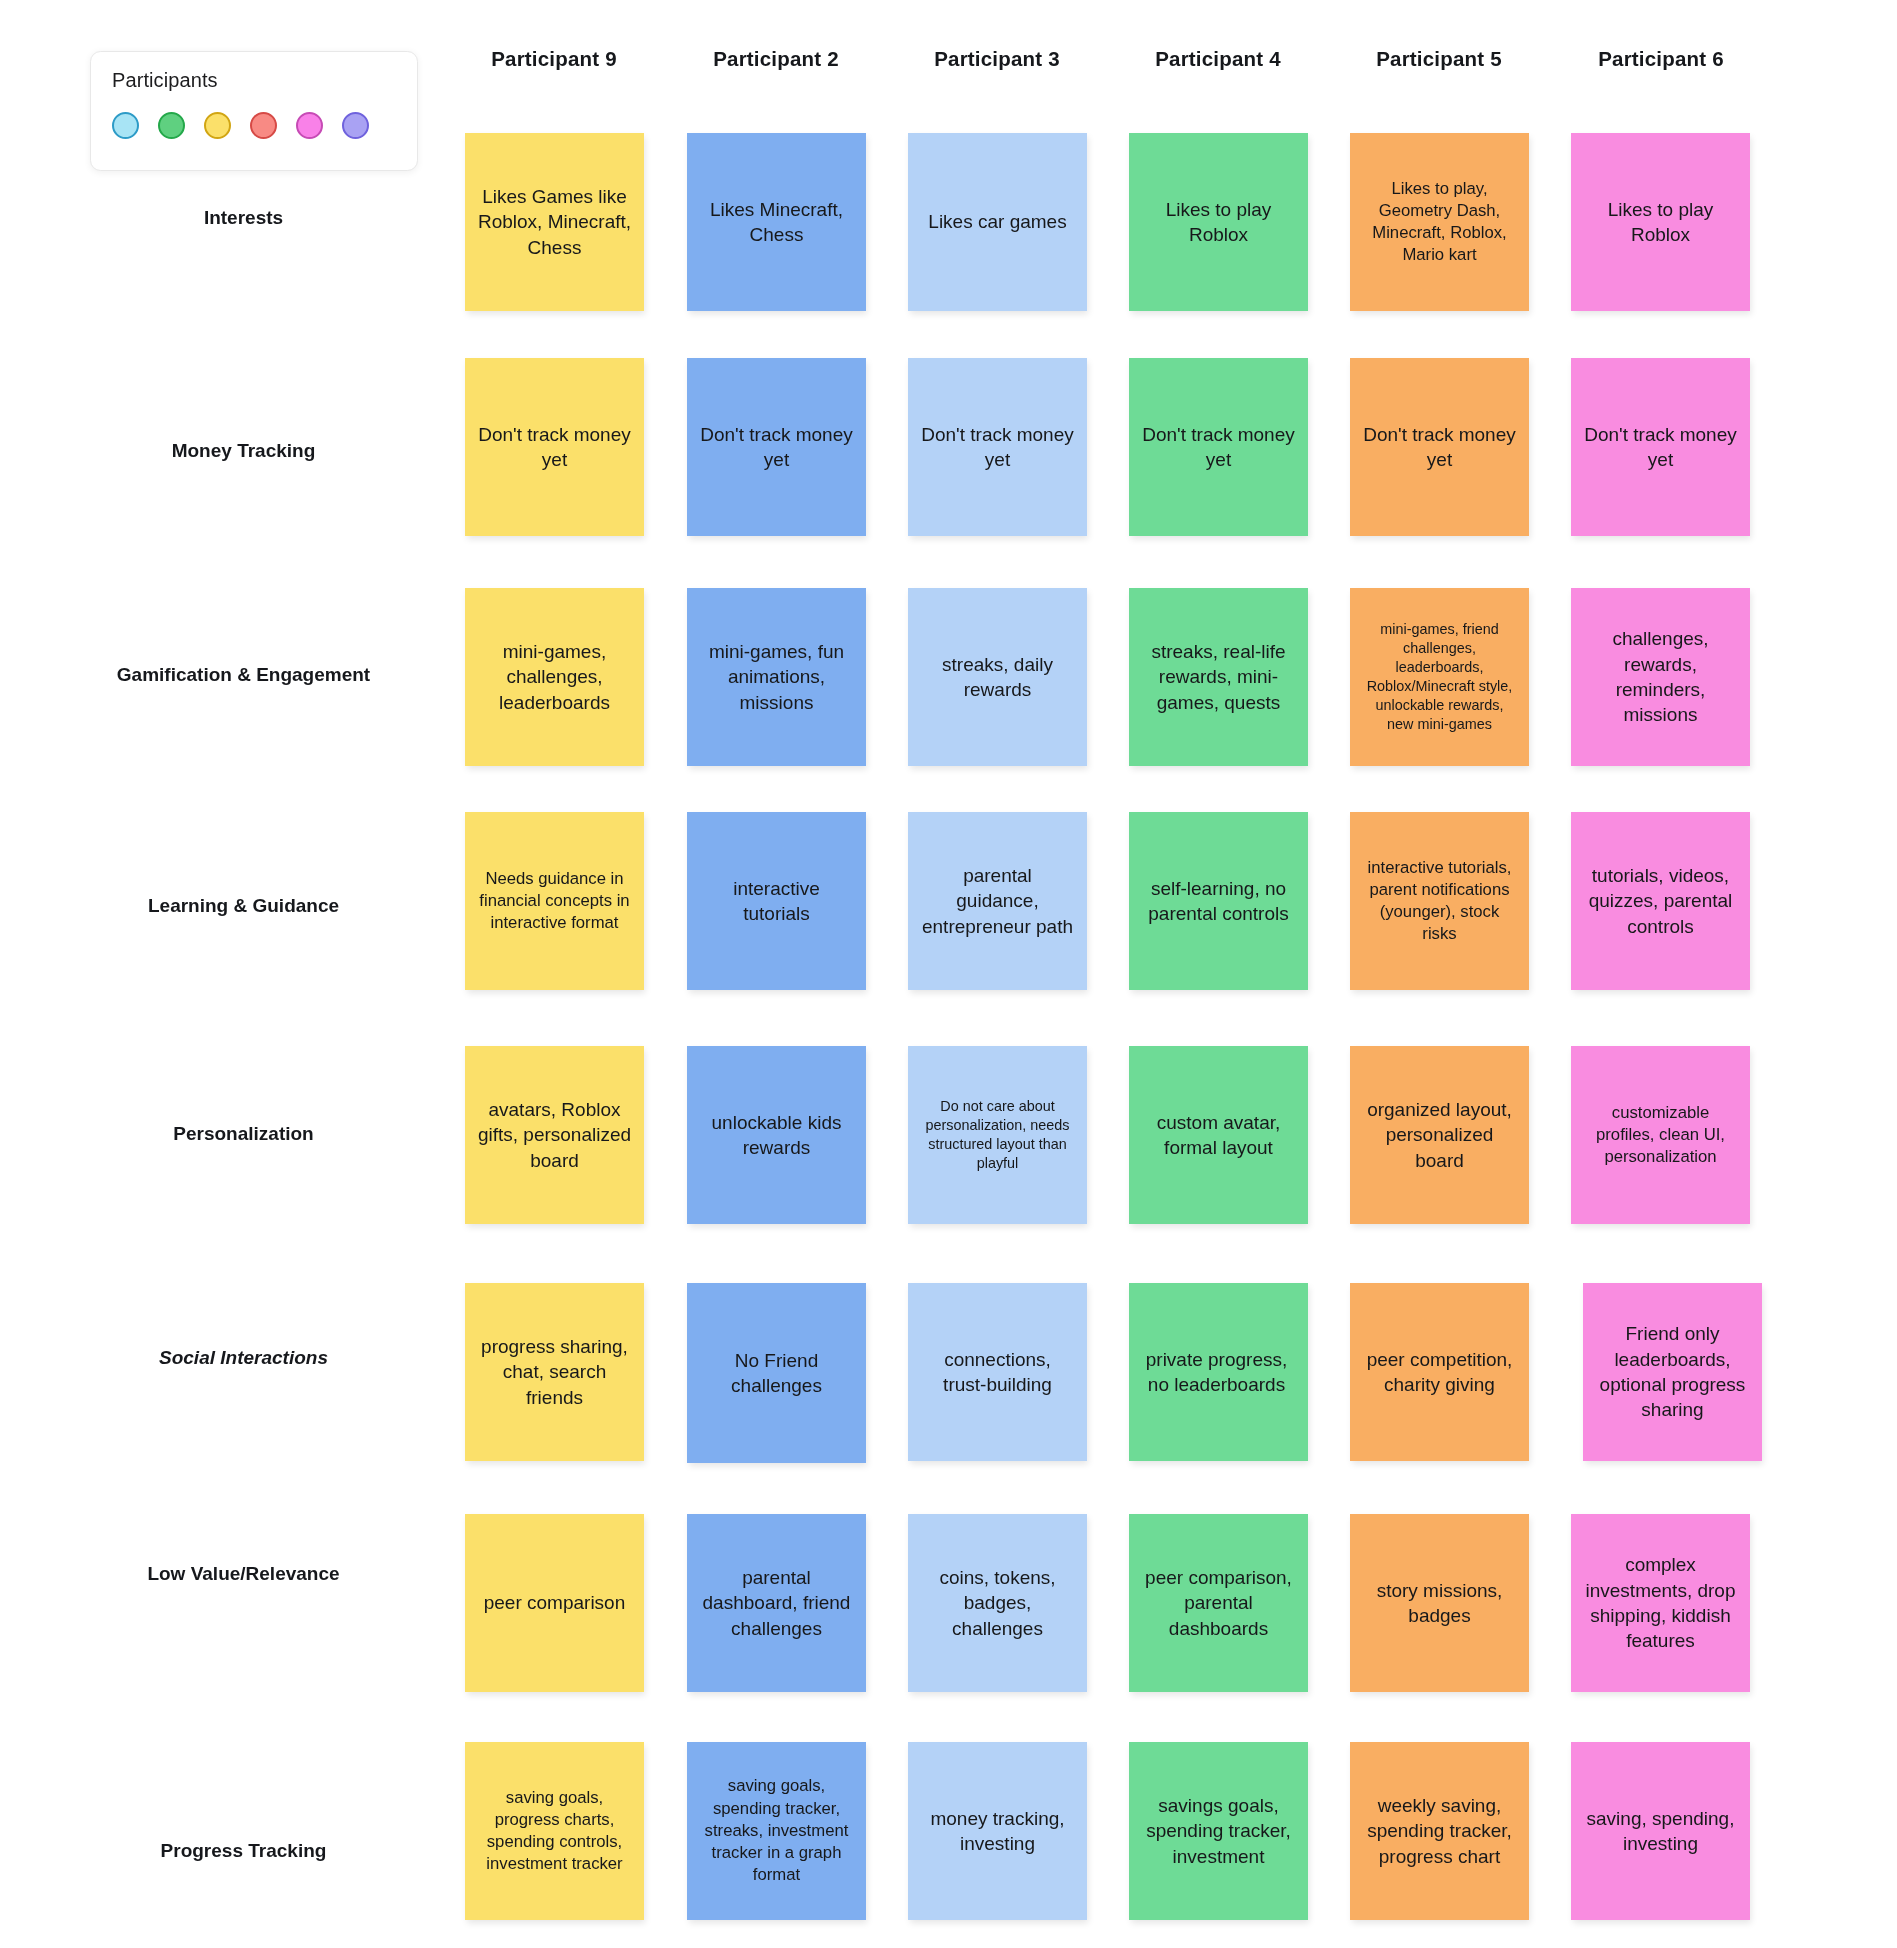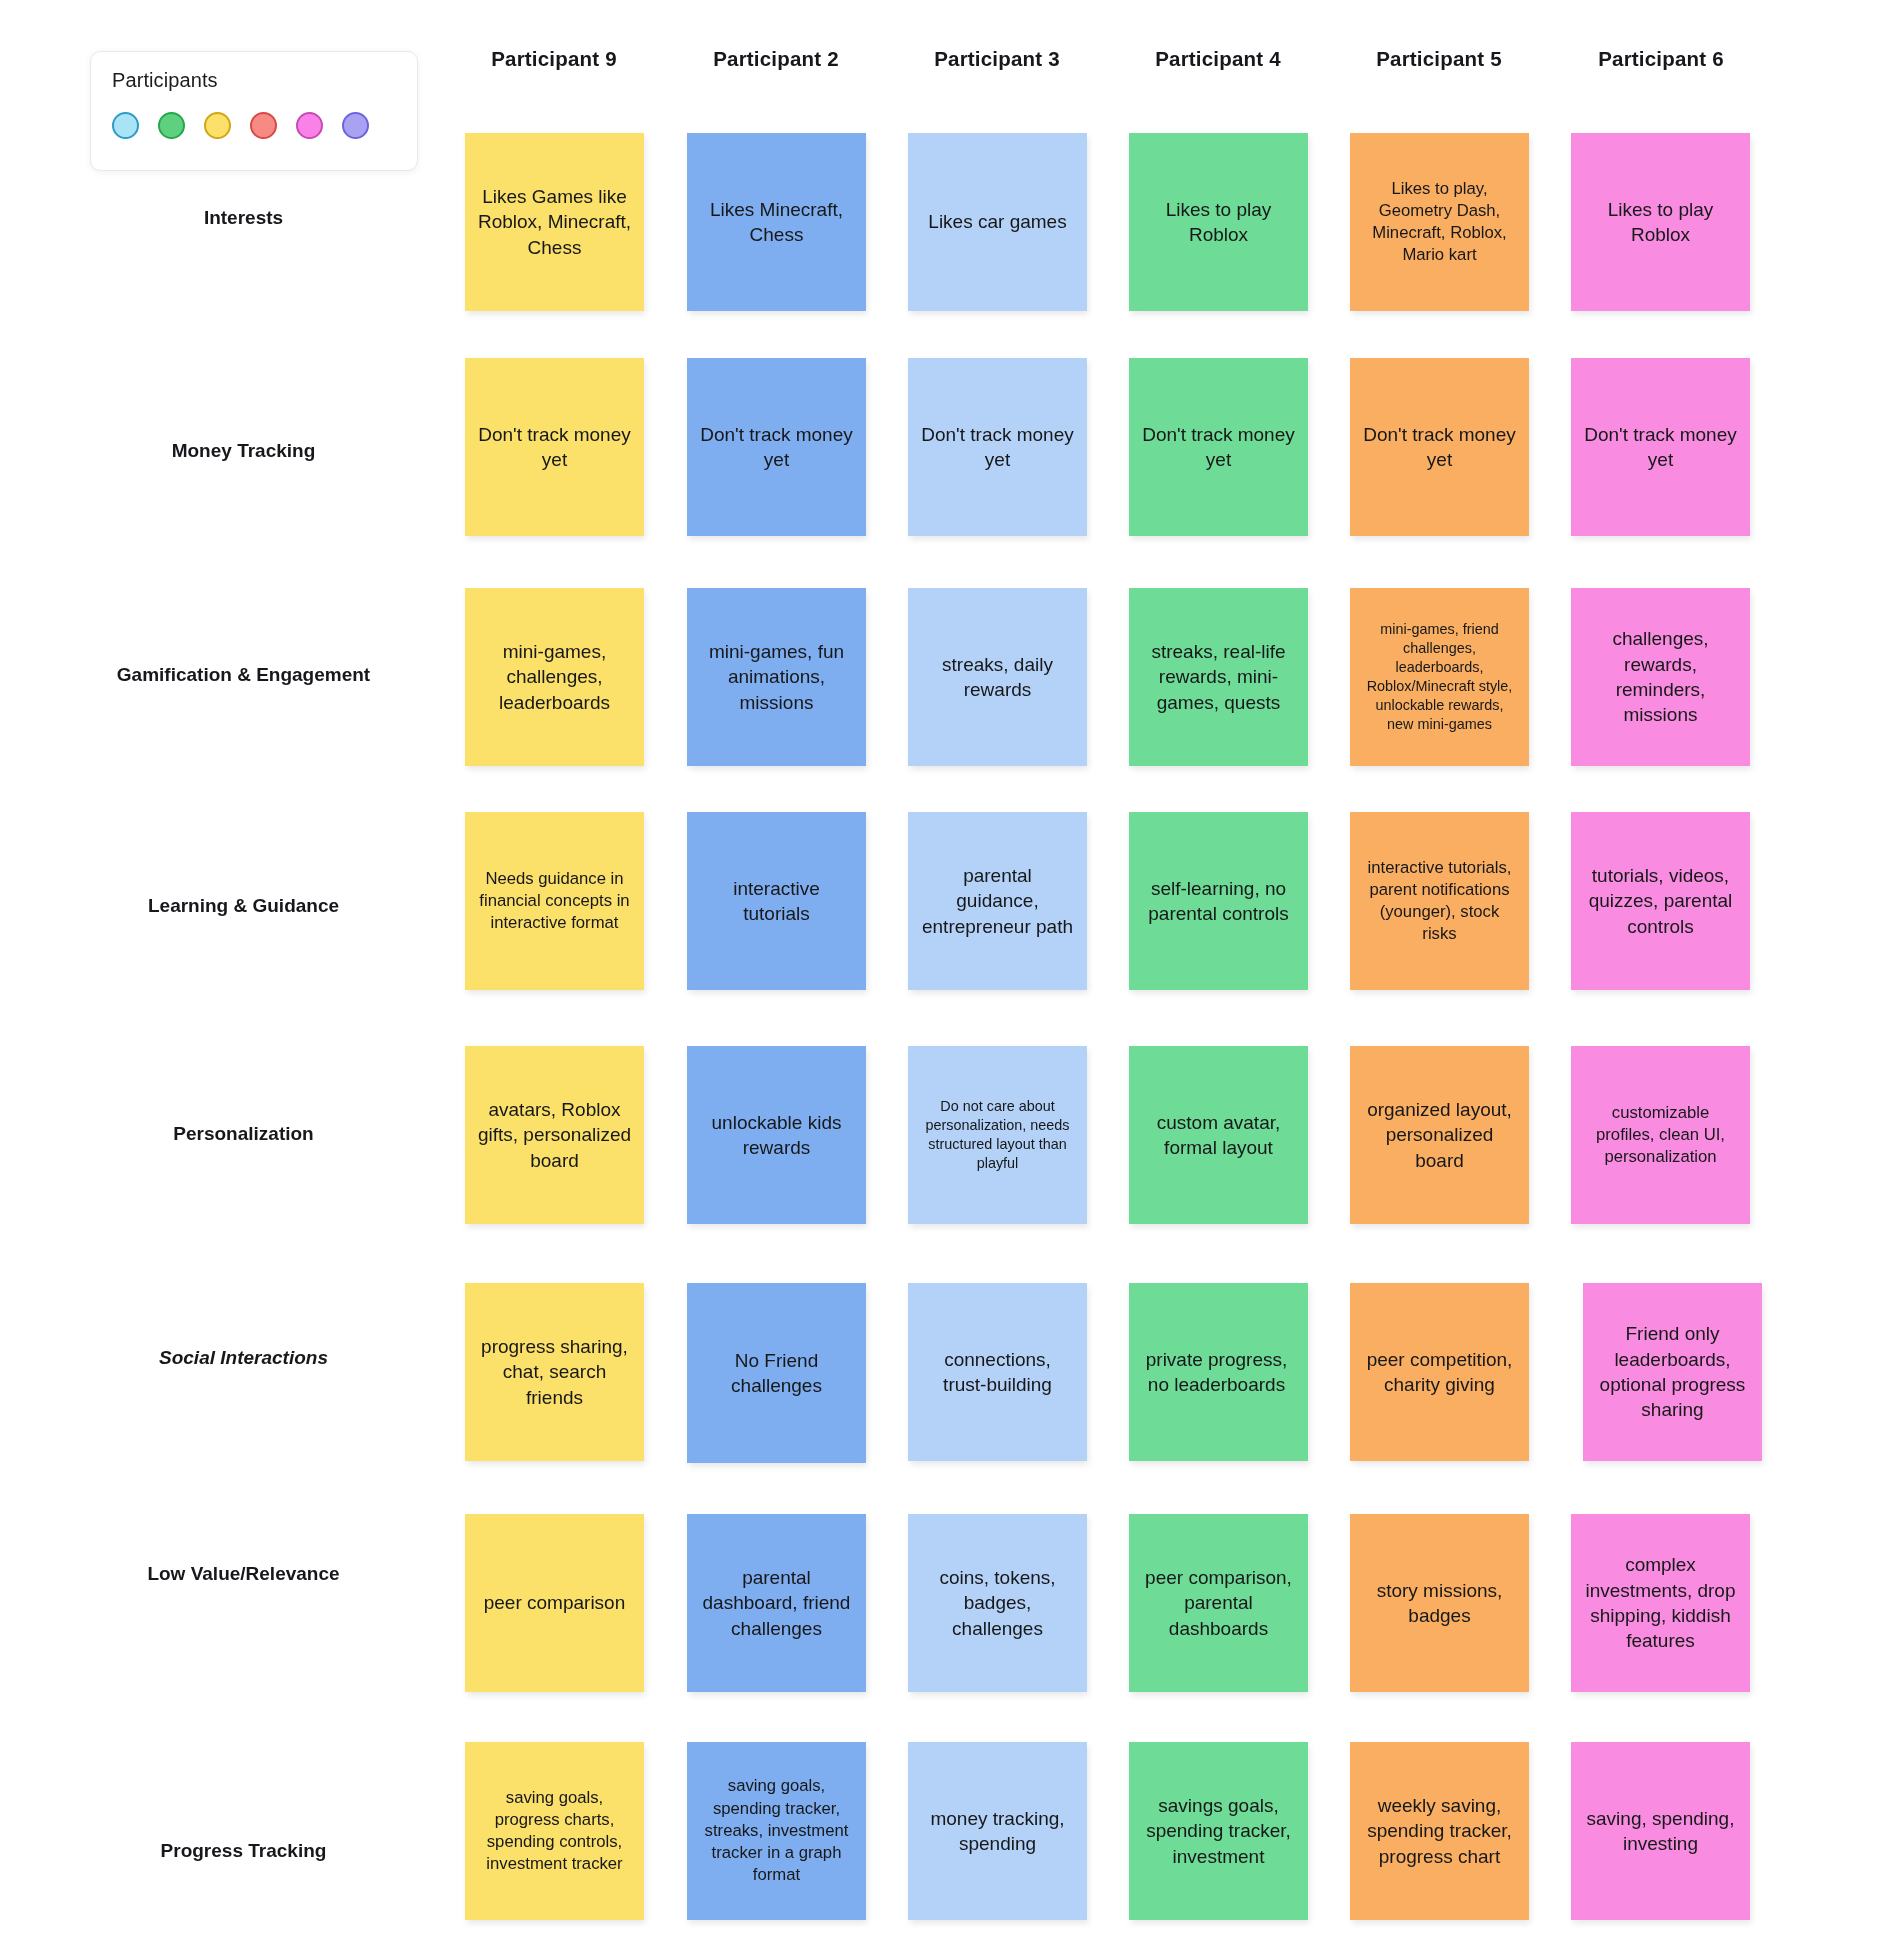--- a/index.html
+++ b/index.html
@@ -256,21 +256,21 @@
       <span>complex investments, drop shipping, kiddish features</span>
     </div>
     <div class="row-label" style="top: 1838px;">Progress Tracking</div>
     <div class="note s-sm" style="left: 465px; top: 1742px; width: 179px; height: 178px; background: rgb(251, 224, 106);">
       <span>saving goals, progress charts, spending controls, investment tracker</span>
     </div>
     <div class="note s-sm" style="left: 687px; top: 1742px; width: 179px; height: 178px; background: rgb(127, 174, 240);">
       <span>saving goals, spending tracker, streaks, investment tracker in a graph format</span>
     </div>
     <div class="note s-md" style="left: 908px; top: 1742px; width: 179px; height: 178px; background: rgb(180, 210, 247);">
-      <span>money tracking, spending</span>
+      <span>money tracking, investing</span>
     </div>
     <div class="note s-md" style="left: 1129px; top: 1742px; width: 179px; height: 178px; background: rgb(110, 219, 150);">
       <span>savings goals, spending tracker, investment</span>
     </div>
     <div class="note s-md" style="left: 1350px; top: 1742px; width: 179px; height: 178px; background: rgb(249, 174, 98);">
       <span>weekly saving, spending tracker, progress chart</span>
     </div>
     <div class="note s-md" style="left: 1571px; top: 1742px; width: 179px; height: 178px; background: rgb(249, 140, 224);">
       <span>saving, spending, investing</span>
     </div>

